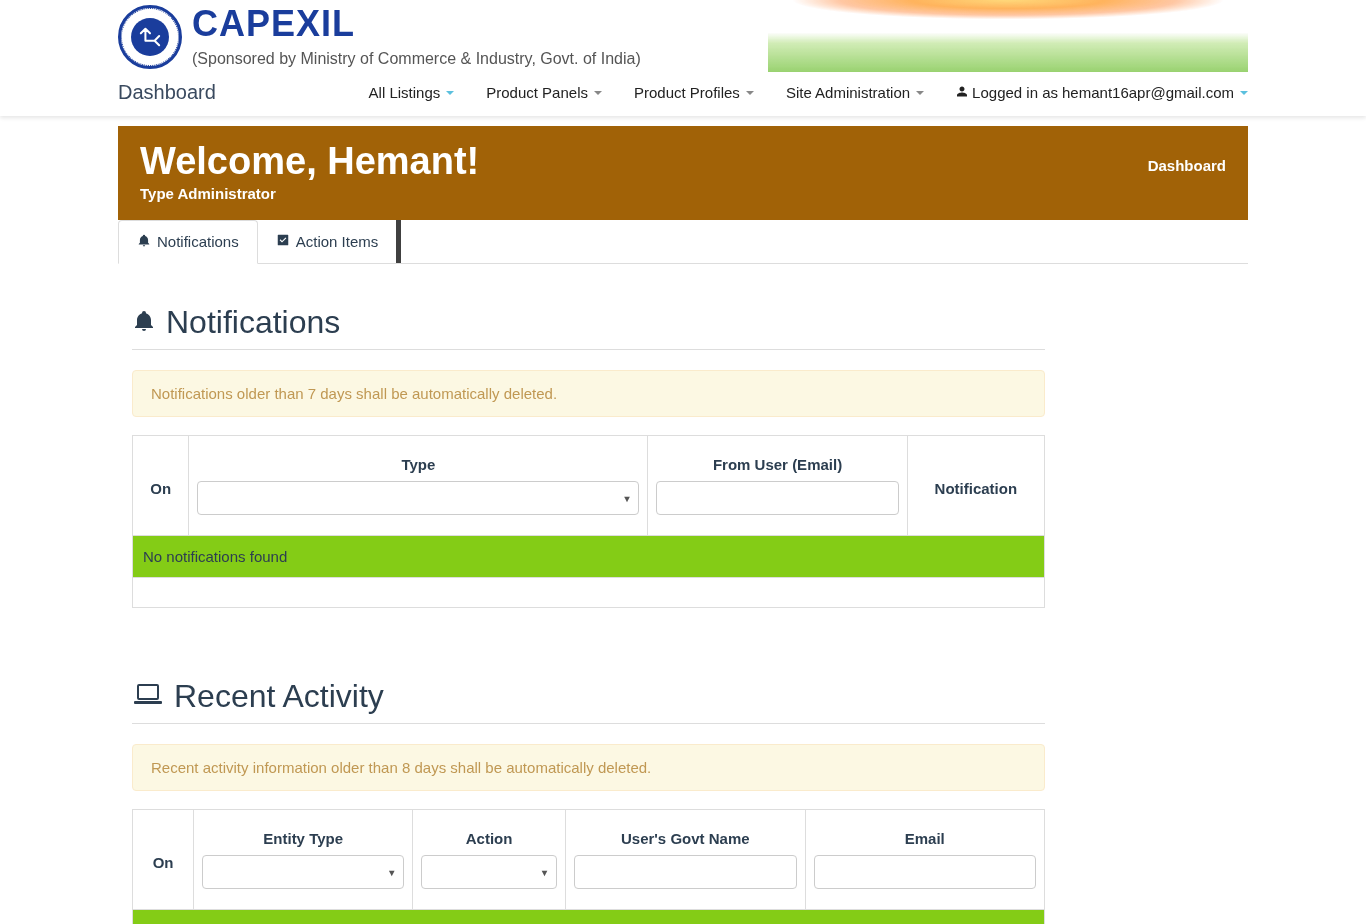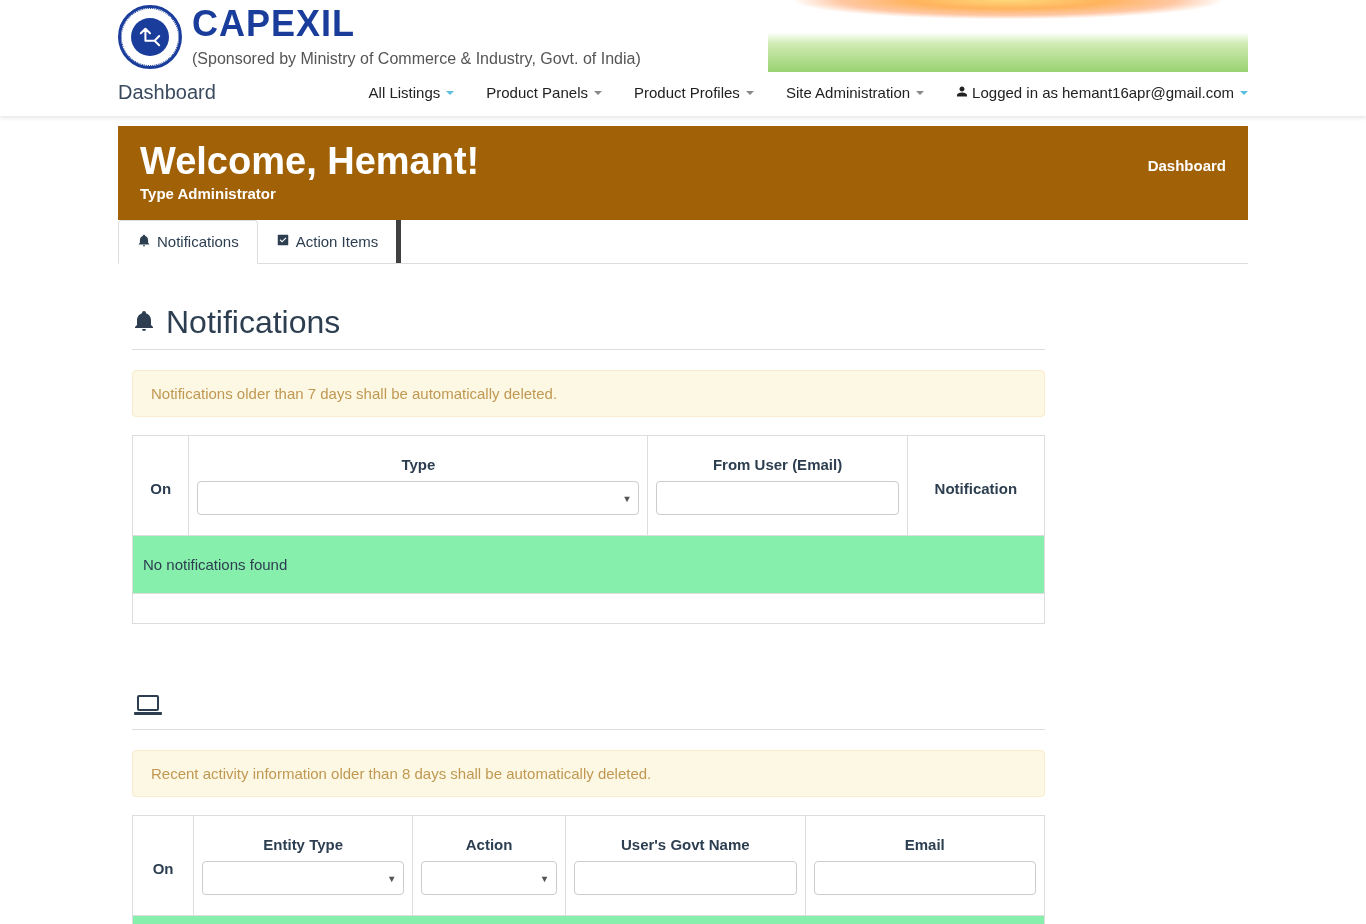--- a/index.html
+++ b/index.html
@@ -249,23 +249,23 @@
       margin-bottom: 8px;
     }
     
     .data-table th.no-input .th-label {
       margin-top: 24px;
       margin-bottom: 0;
     }
     
     .data-table td {
       border: 1px solid #ddd;
-      padding: 20px 10px;
+      padding: 12px 10px;
       color: #2c3e50;
-      background: #86efac;
+      background: #84cc16;
       font-size: 15px;
     }
     
     .data-table tr.footer-row td {
       background: #fff;
       padding: 6px;
     }
     
     .form-control {
       width: 100%;
@@ -432,20 +432,21 @@
   </div>
 
   <div class="content-section" style="margin-top:70px">
     <div class="section-header">
       <span>
         <svg class="laptop-svg" viewBox="0 0 32 24">
             <rect x="6" y="2" width="20" height="14" rx="1" fill="none" stroke="#2c3e50" stroke-width="2"></rect>
             <rect x="2" y="18" width="28" height="3" rx="1"></rect>
           </svg>
       </span>
+      <span class="section-title">Recent Activity</span>
     </div>
 
     <div class="alert-box">Recent activity information older than 8 days shall be automatically deleted.</div>
 
     <table class="data-table">
       <thead>
         <tr>
           <th class="no-input" style="width:60px">
             <span class="th-label">On</span>
           </th>

